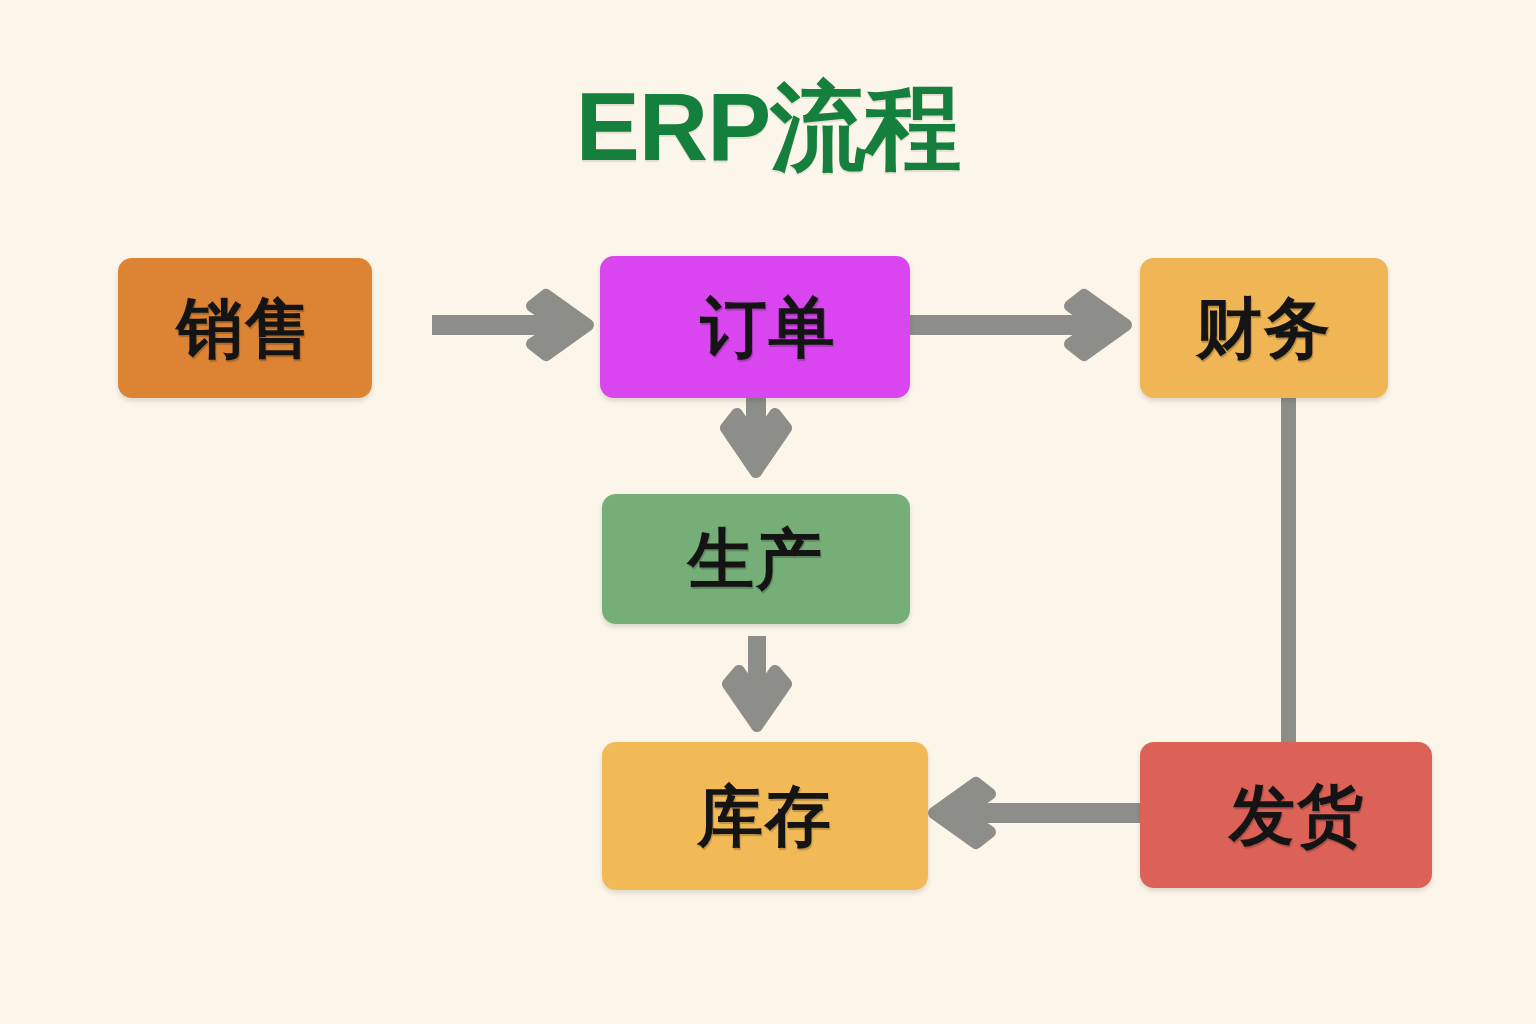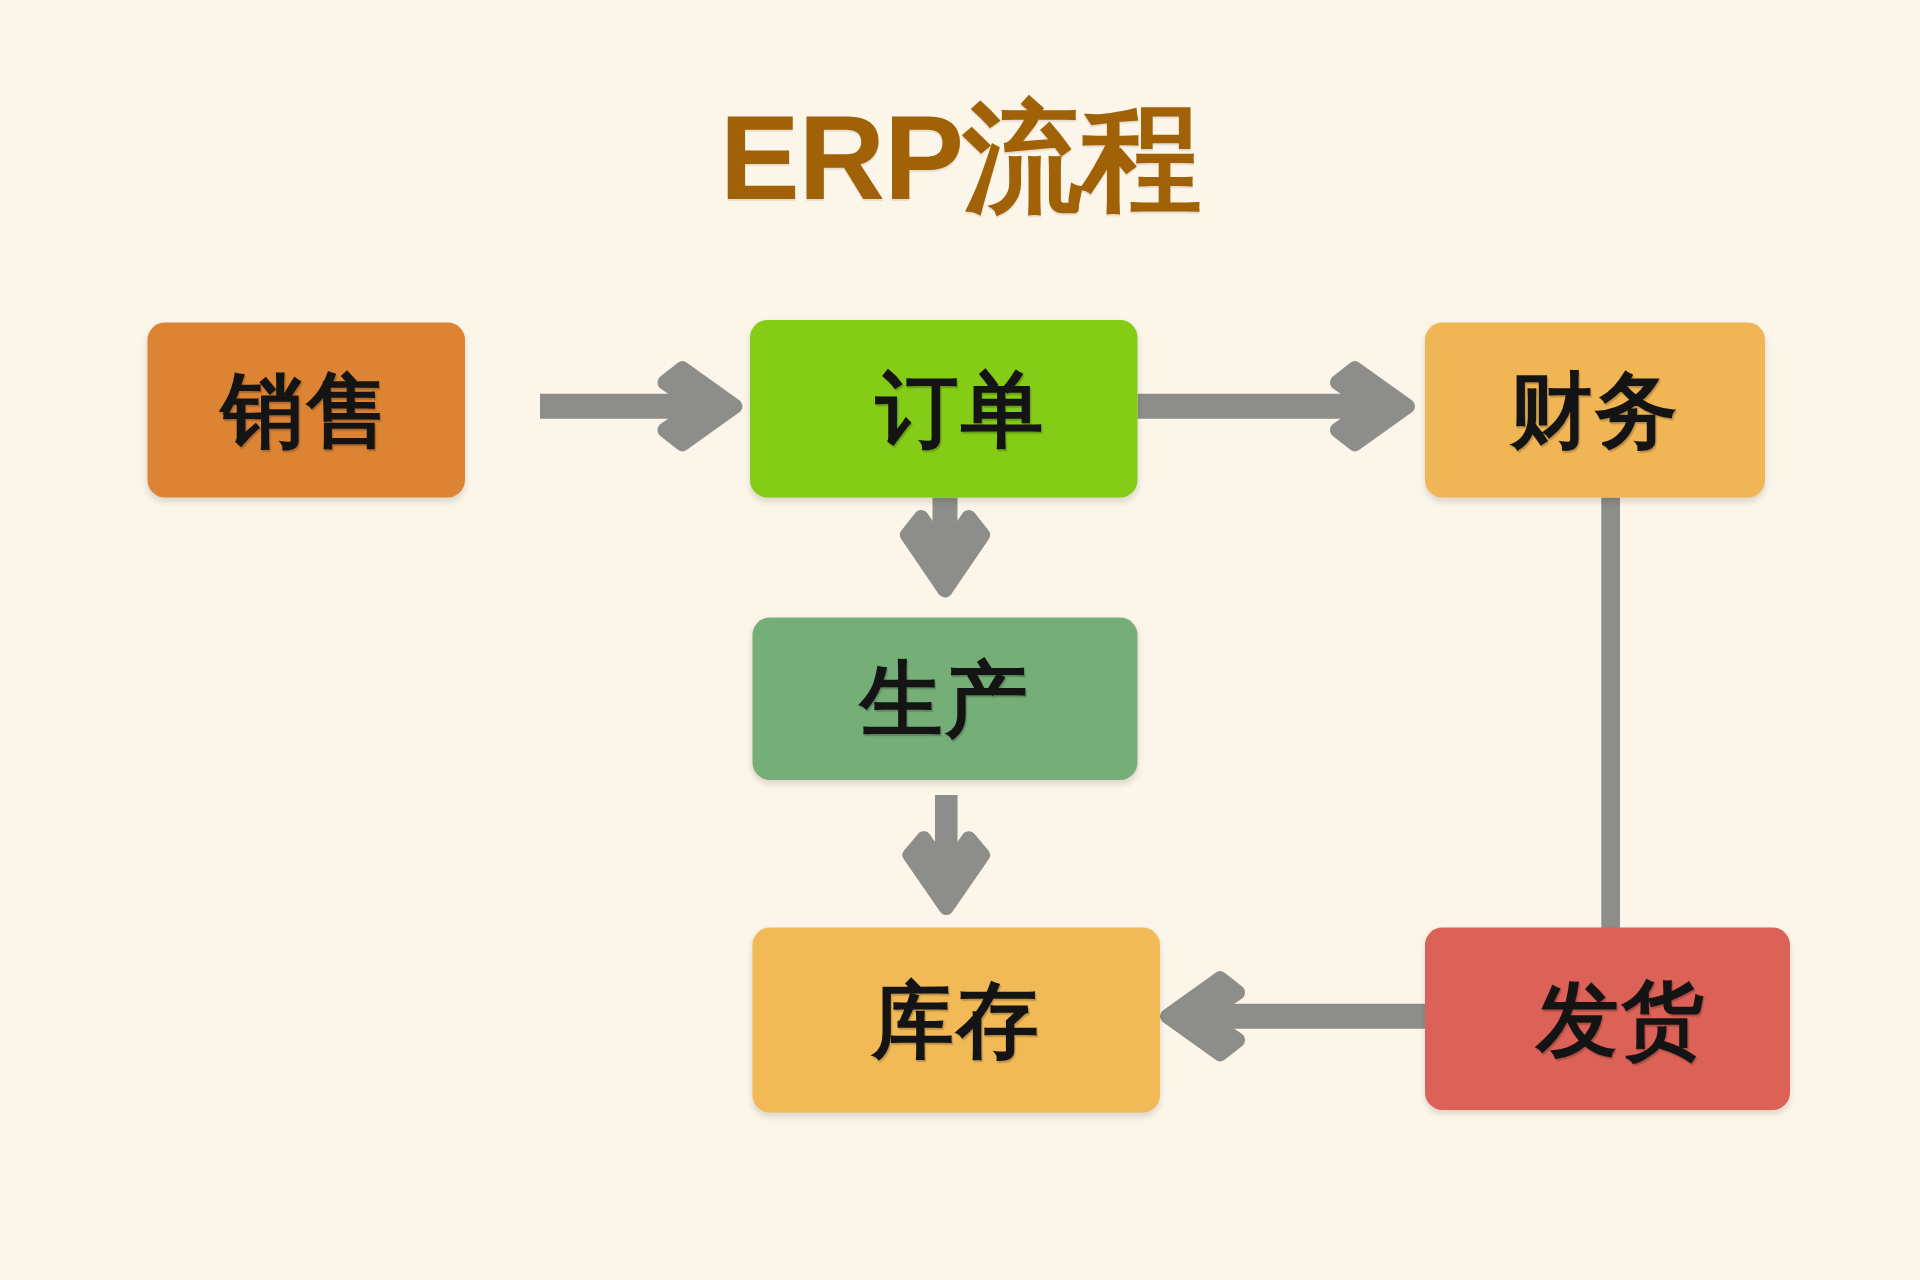--- a/index.html
+++ b/index.html
@@ -22,21 +22,21 @@
   #diagram-title {
     position: absolute;
     left: 0;
     top: 72px;
     width: 1536px;
     text-align: center;
     font-size: 96px;
     line-height: 110px;
     font-weight: 900;
     letter-spacing: -1px;
-    color: #a16207;
+    color: #15803d;
     font-family: "Liberation Sans", "DejaVu Sans", sans-serif;
     text-shadow: 0 2px 1px rgba(0,0,0,0.10);
     white-space: nowrap;
   }
   .node {
     position: absolute;
     display: flex;
     align-items: center;
     justify-content: center;
     border-radius: 14px;
@@ -97,25 +97,25 @@
     <g>
       <rect x="960" y="803" width="182" height="20" fill="#8D8D89"></rect>
       <path d="M 976 783 L 934 813 L 976 843 L 990 832 L 962 813 L 990 794 Z" fill="#8D8D89" stroke="#8D8D89" stroke-width="12" stroke-linejoin="round"></path>
     </g>
   </svg>
 
   <div class="node" id="node-sales" style="left:118px; top:258px; width:254px; height:140px; background:#DD8434;">
     <span class="node-label">销售</span>
   </div>
 
-  <div class="node" id="node-order" style="left:600px; top:256px; width:310px; height:142px; background:#84cc16;padding-left:27px;">
+  <div class="node" id="node-order" style="left:600px; top:256px; width:310px; height:142px; background:#d946ef;padding-left:27px;">
     <span class="node-label">订单</span>
   </div>
 
-  <div class="node" id="node-finance" style="left:1140px; top:258px; width:272px; height:140px; background:#F0B554;">
+  <div class="node" id="node-finance" style="left:1140px; top:258px; width:248px; height:140px; background:#F0B554;">
     <span class="node-label">财务</span>
   </div>
 
   <div class="node" id="node-production" style="left:602px; top:494px; width:308px; height:130px; background:#76AE78;">
     <span class="node-label">生产</span>
   </div>
 
   <div class="node" id="node-inventory" style="left:602px; top:742px; width:326px; height:148px; background:#F2BA56;">
     <span class="node-label">库存</span>
   </div>

